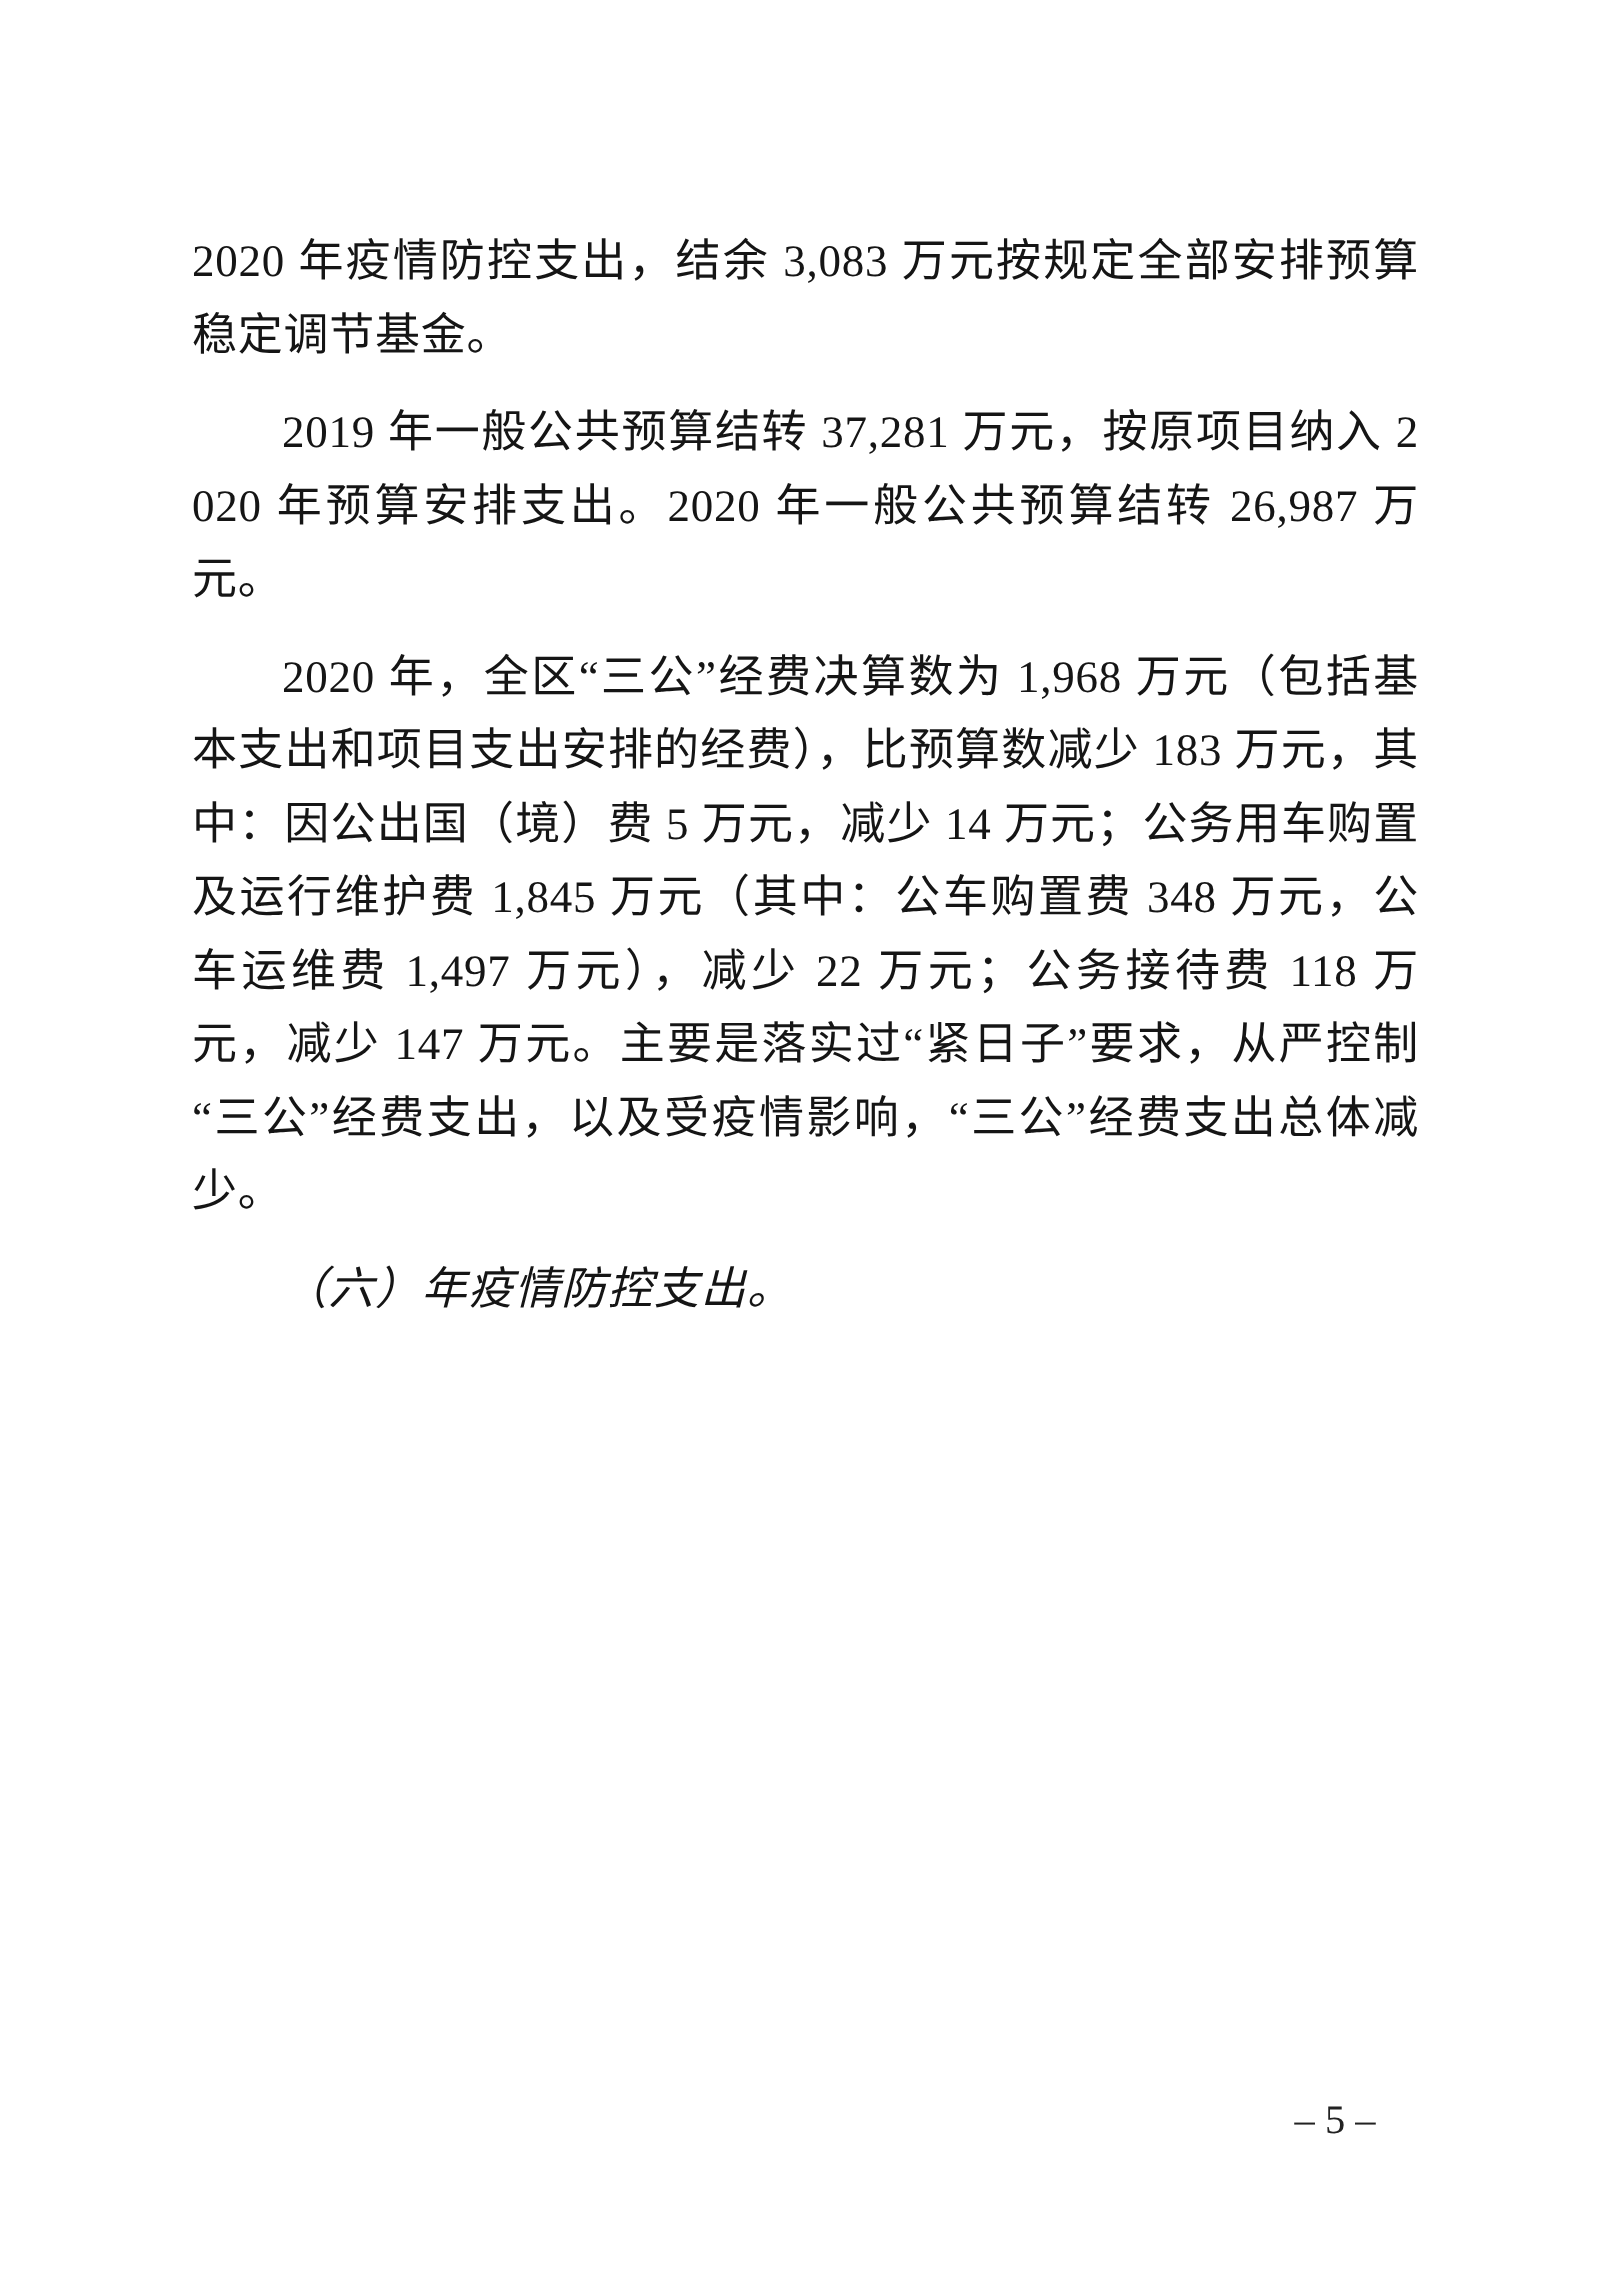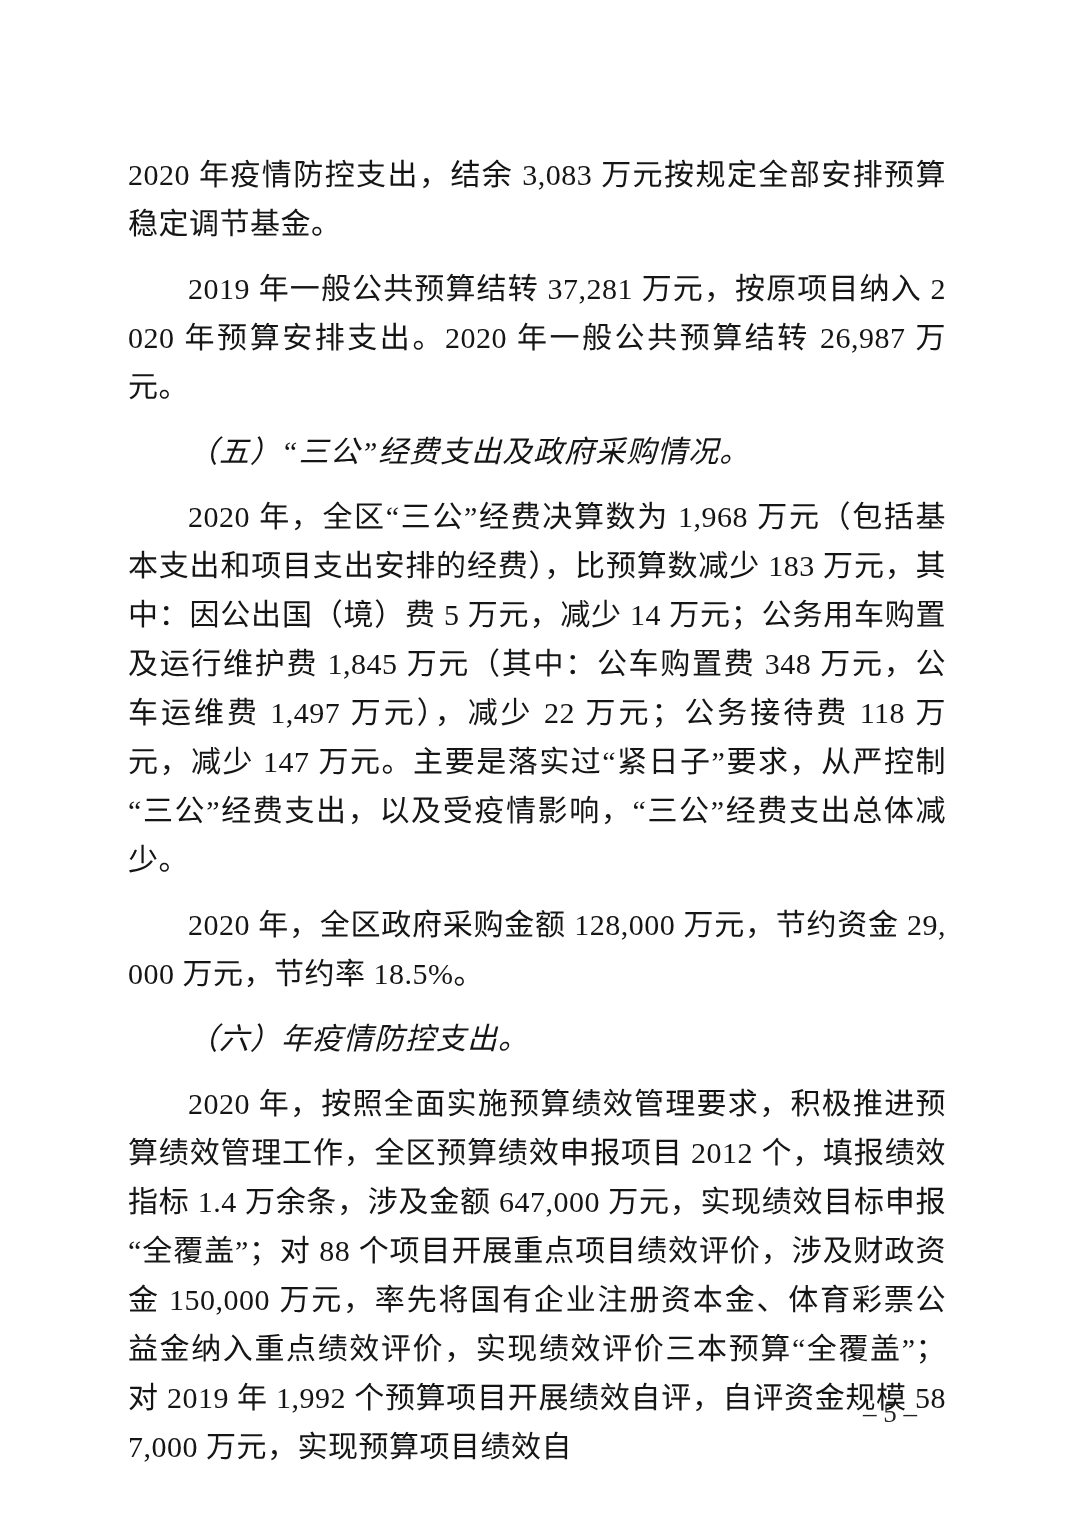--- a/index.html
+++ b/index.html
@@ -53,27 +53,24 @@
 <body>
 
 <div class="page">
 
   <main class="content">
 
     <p class="para continuation">2020 年疫情防控支出，结余 3,083 万元按规定全部安排预算稳定调节基金。</p>
 
     <p class="para">2019 年一般公共预算结转 37,281 万元，按原项目纳入 2020 年预算安排支出。2020 年一般公共预算结转 26,987 万元。</p>
 
-    <p class="para heading">（五）“三公”经费支出及政府采购情况。</p>
 
     <p class="para">2020 年，全区“三公”经费决算数为 1,968 万元（包括基本支出和项目支出安排的经费），比预算数减少 183 万元，其中：因公出国（境）费 5 万元，减少 14 万元；公务用车购置及运行维护费 1,845 万元（其中：公车购置费 348 万元，公车运维费 1,497 万元），减少 22 万元；公务接待费 118 万元，减少 147 万元。主要是落实过“紧日子”要求，从严控制“三公”经费支出，以及受疫情影响，“三公”经费支出总体减少。</p>
 
-    <p class="para">2020 年，全区政府采购金额 128,000 万元，节约资金 29,000 万元，节约率 18.5%。</p>
 
     <p class="para heading">（六）年疫情防控支出。</p>
 
-    <p class="para">2020 年，按照全面实施预算绩效管理要求，积极推进预算绩效管理工作，全区预算绩效申报项目 2012 个，填报绩效指标 1.4 万余条，涉及金额 647,000 万元，实现绩效目标申报“全覆盖”；对 88 个项目开展重点项目绩效评价，涉及财政资金 150,000 万元，率先将国有企业注册资本金、体育彩票公益金纳入重点绩效评价，实现绩效评价三本预算“全覆盖”；对 2019 年 1,992 个预算项目开展绩效自评，自评资金规模 587,000 万元，实现预算项目绩效自</p>
 
   </main>
 
   <div class="page-footer">– 5 –</div>
 
 </div>
 
 </body></html>

